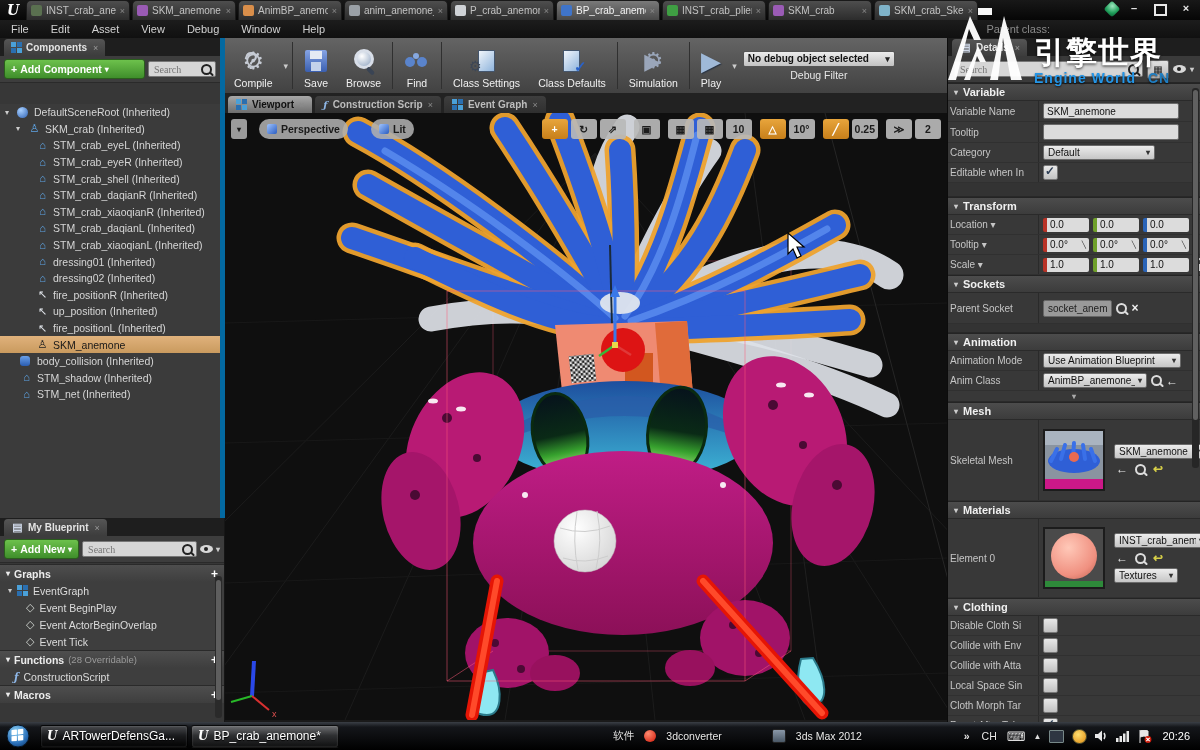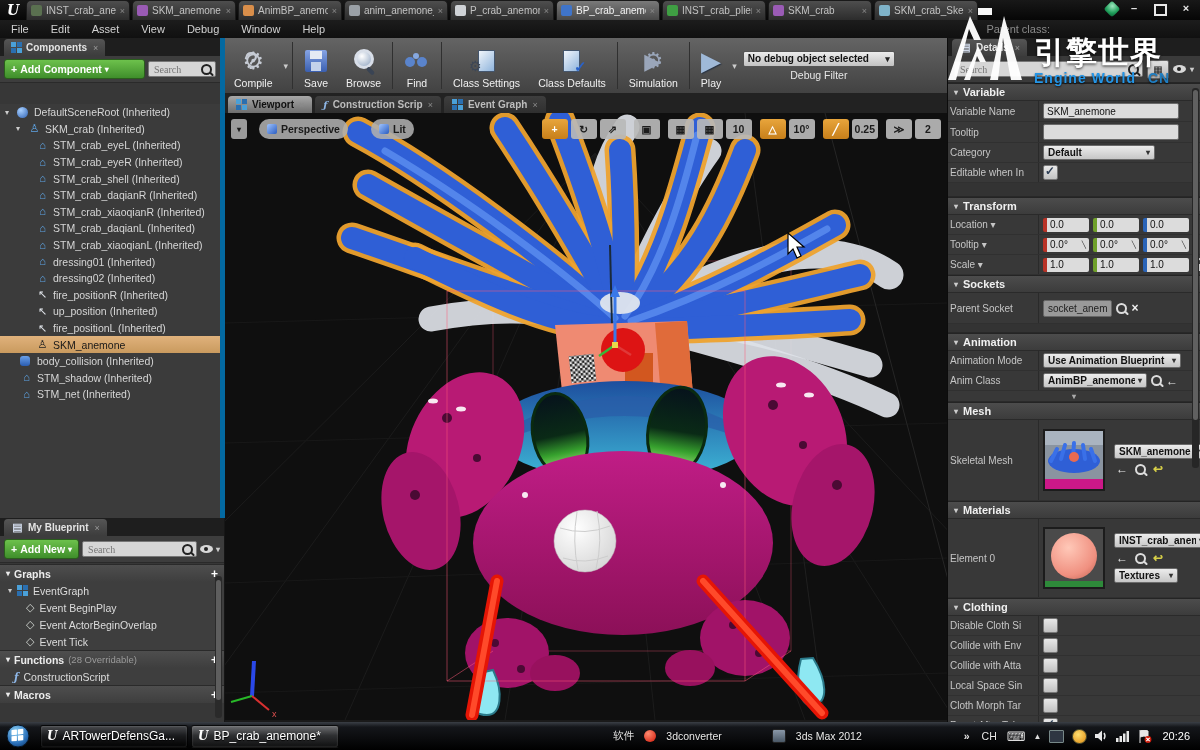--- a/index.html
+++ b/index.html
@@ -140,21 +140,21 @@
   .dsech{height:16px;background:linear-gradient(#4c4c4c,#3c3c3c);border-top:1px solid #242424;border-bottom:1px solid #2a2a2a;
          display:flex;align-items:center;gap:5px;padding:0 6px;font-weight:bold;font-size:11px;color:#f0f0f0}
   .dsech .tri{font-size:8px;color:#ccc}
   .drow{display:flex;align-items:center;background:#383838;border-bottom:1px solid #303030;min-height:19px}
   .dlab{width:90px;flex:none;padding-left:2px;color:#c6c6c6;font-size:10px;box-sizing:border-box;overflow:hidden;white-space:nowrap}
   .dctl{flex:1;display:flex;align-items:center;gap:4px;border-left:1px solid #2a2a2a;padding:2px 4px;align-self:stretch}
   .dinput{background:#dcdcdc;border:1px solid #6a6a6a;border-radius:2px;height:14px;font-size:10px;color:#111;
           padding:0 3px;font-family:"Liberation Sans",sans-serif;outline:none}
   .ddrop{background:linear-gradient(#ececec,#c6c6c6);border:1px solid #6a6a6a;border-radius:2px;height:15px;display:flex;
          align-items:center;padding:0 4px;gap:3px;box-sizing:border-box}
-  .ddrop span{flex:1;font-size:10px;font-weight:bold;color:#111;white-space:nowrap;overflow:hidden}
+  .ddrop span{flex:1;font-size:10px;font-weight:normal;color:#111;white-space:nowrap;overflow:hidden}
   .ddrop b{font-size:8px;color:#333}
   .cb{width:13px;height:13px;background:linear-gradient(#e8e8e8,#c2c2c2);border:1px solid #777;border-radius:2px;
       position:relative;flex:none}
   .cb.on::after{content:"✓";position:absolute;left:1px;top:-2px;font-size:12px;font-weight:bold;color:#2d3e55}
   .numf{width:46px;height:14px;background:#dcdcdc;border-radius:2px;border-left:4px solid;display:flex;align-items:center;
         padding:0 3px;font-size:10px;color:#111;gap:2px;box-sizing:border-box}
   .numf.r{border-color:#b83226}.numf.g{border-color:#6fa02a}.numf.b{border-color:#2a64b8}
   .numf .rh{margin-left:auto;font-size:7px;color:#333}
   .lock{width:9px;height:7px;background:#cfcfcf;border-radius:1px;position:relative;margin-left:3px;margin-top:5px}
   .lock::before{content:"";position:absolute;width:5px;height:5px;border:2px solid #cfcfcf;border-bottom:none;

